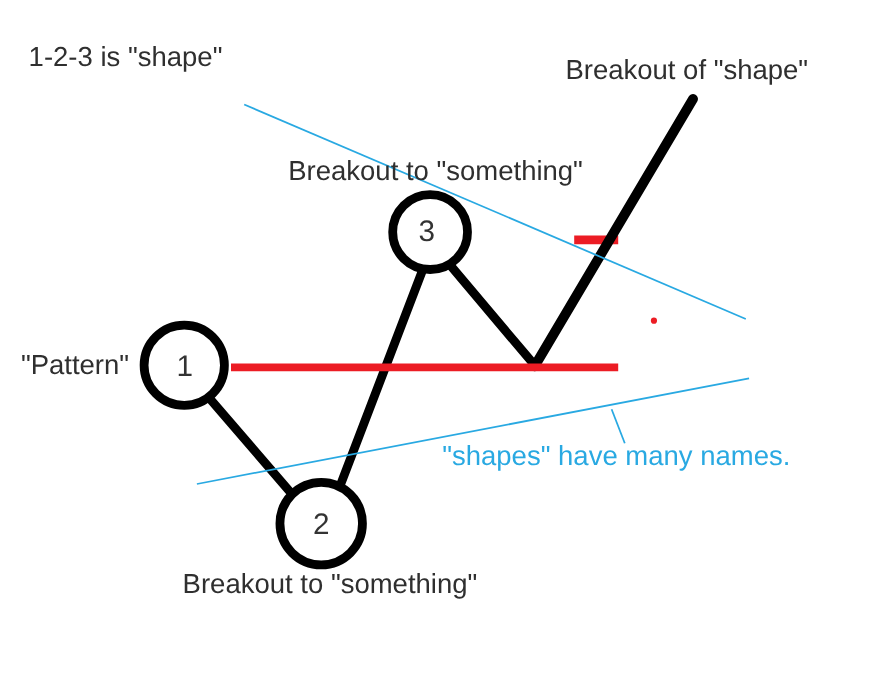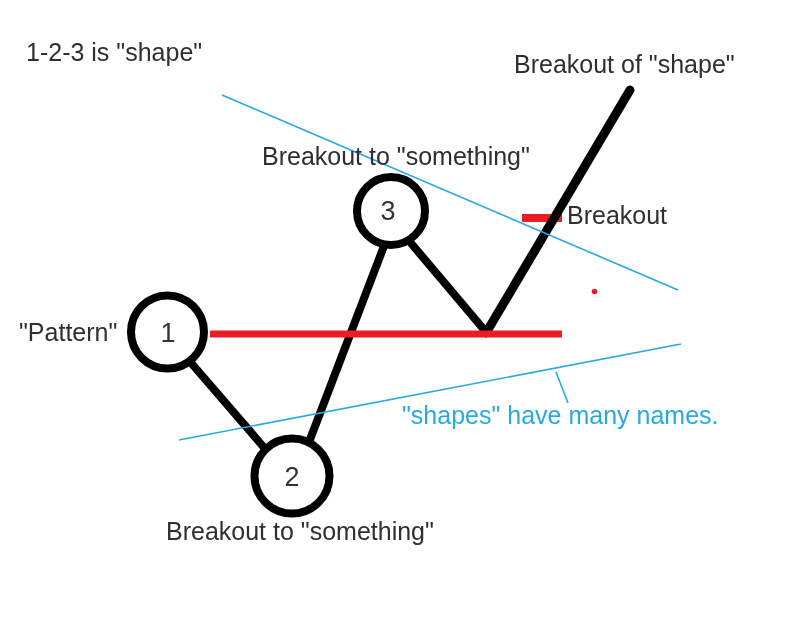--- a/index.html
+++ b/index.html
@@ -71,21 +71,20 @@
 
     <circle class="reddot" cx="594.5" cy="291.5" r="2.8"></circle>
   </svg>
 
   <div class="lbl" style="left:26px;top:39px;">1-2-3 is "shape"</div>
 
   <div class="lbl" style="left:514px;top:51px;">Breakout of "shape"</div>
 
   <div class="lbl" style="left:262px;top:143px;">Breakout to "something"</div>
 
-  <div class="lbl" style="left:567px;top:202px;">Breakout</div>
 
   <div class="lbl" style="left:19px;top:319px;">"Pattern"</div>
 
   <div class="lbl blue" style="left:402px;top:402px;">"shapes" have many names.</div>
 
   <div class="lbl" style="left:166px;top:518px;">Breakout to "something"</div>
 
   <div class="num" style="left:168px;top:333px;">1</div>
   <div class="num" style="left:292px;top:477px;">2</div>
   <div class="num" style="left:388px;top:211px;">3</div>

